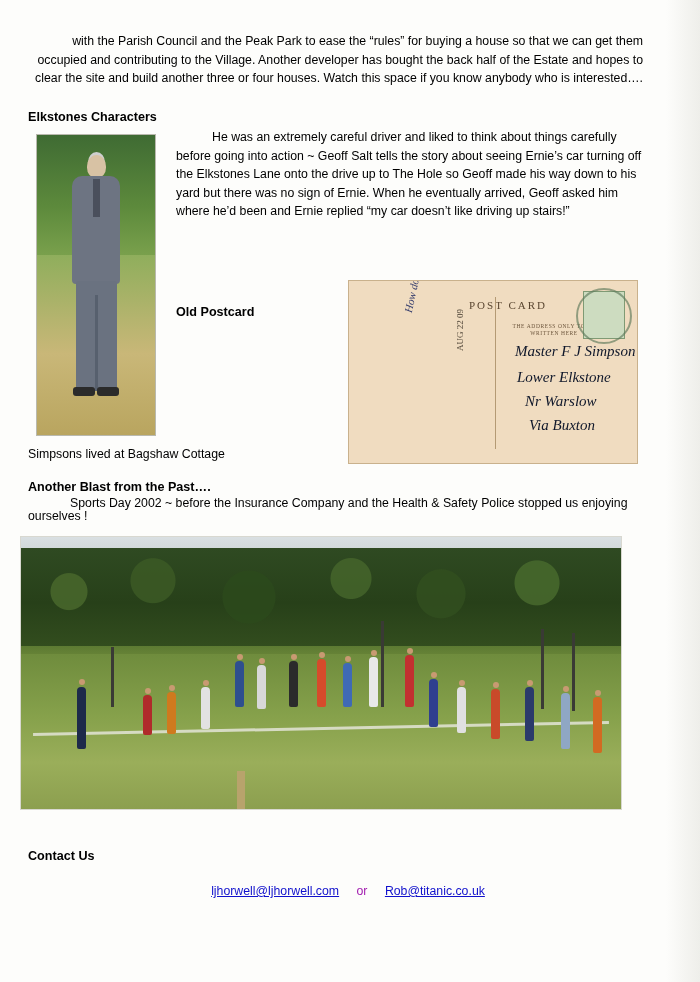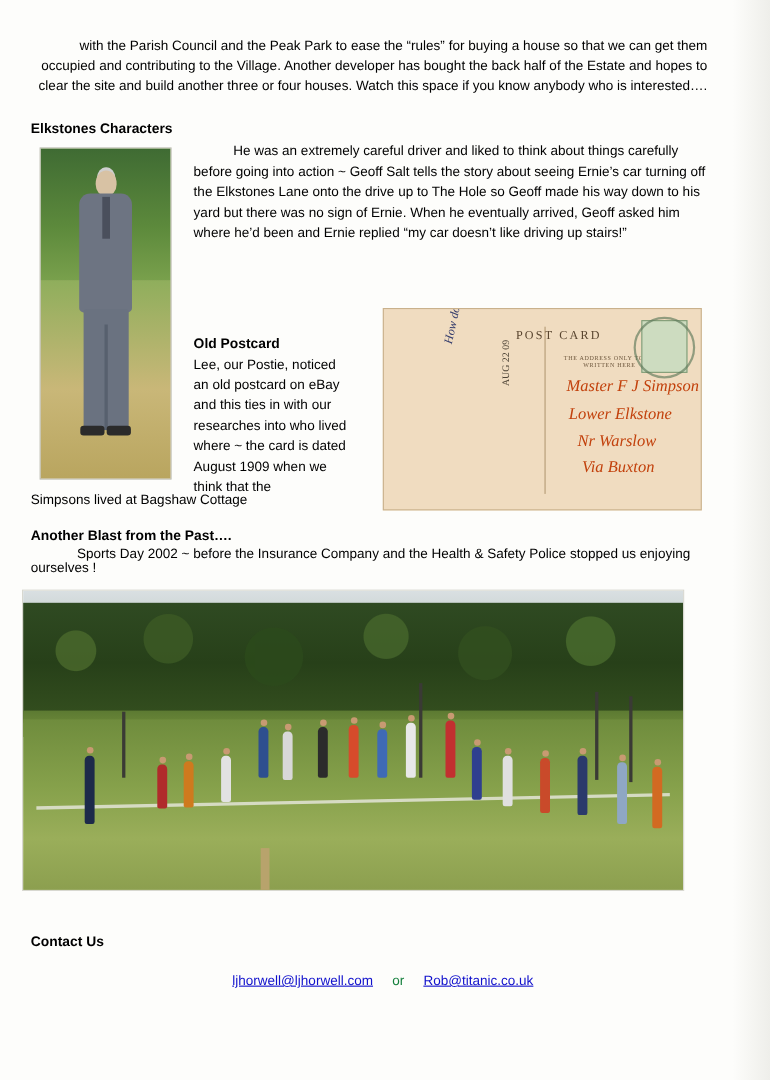--- a/index.html
+++ b/index.html
@@ -159,21 +159,21 @@
     border: 1px solid #7f9a74;
     background: #cddcc0;
   }
   .postcard .stamp .pm {
     position: absolute; left: -8px; top: -4px; width: 52px; height: 52px;
     border: 2px solid #5d7a5a; border-radius: 50%;
     opacity: .65;
   }
   .postcard .ink {
     position: absolute;
-    color: #c2410c;
+    color: #0f172a;
     font-family: "Liberation Serif", serif;
     font-style: italic;
     font-size: 13px;
     white-space: nowrap;
   }
   .postcard .addr1 { left: 166px; top: 62px; font-size: 15px; }
   .postcard .addr2 { left: 168px; top: 88px; font-size: 15px; }
   .postcard .addr3 { left: 176px; top: 112px; font-size: 15px; }
   .postcard .addr4 { left: 180px; top: 136px; font-size: 15px; }
   .postcard .msg {
@@ -269,21 +269,21 @@
     font-size: 12.3px;
     line-height: 18.5px;
     text-align: center;
     padding-left: 40px;
     box-sizing: border-box;
   }
   .email {
     color: #1111cc;
     text-decoration: underline;
   }
-  .email-sep { display: inline-block; padding: 0 14px; color: #15803d; text-align: right; }
+  .email-sep { display: inline-block; padding: 0 14px; color: #a21caf; text-align: right; }
   
   .officers {
     position: absolute;
     left: 32px;
     top: 940px;
     width: 640px;
     font-size: 13px;
     white-space: nowrap;
   }
   .officers .role {
@@ -328,23 +328,20 @@
     <div class="man-shoe-l"></div>
     <div class="man-shoe-r"></div>
   </div>
 
   <div class="ernie-text">
     <p class="indent">He was an extremely careful driver and liked to think about things carefully before going into action ~ Geoff Salt tells the story about seeing Ernie’s car turning off the Elkstones Lane onto the drive up to The Hole so Geoff made his way down to his yard but there was no sign of Ernie.   When he eventually arrived, Geoff asked him where he’d been and Ernie replied “my car doesn’t like driving up stairs!”</p>
   </div>
 
   <div class="heading" id="postcard-heading">Old Postcard</div>
 
-  <div class="postcard-col">
-    <p class="indent">Lee, our Postie, noticed an old postcard on eBay and this ties in with our researches into who lived where ~ the card is dated August 1909 when we think that the</p>
-  </div>
   <div class="postcard-tail">Simpsons lived at Bagshaw Cottage</div>
 
   <div class="postcard">
     <div class="pc-title">POST CARD</div>
     <div class="pc-sub">THE ADDRESS ONLY TO BE WRITTEN HERE</div>
     <div class="pc-divider"></div>
     <div class="stamp">
       <div class="pm"></div>
     </div>
     <div class="ink addr1">Master F J Simpson</div>

